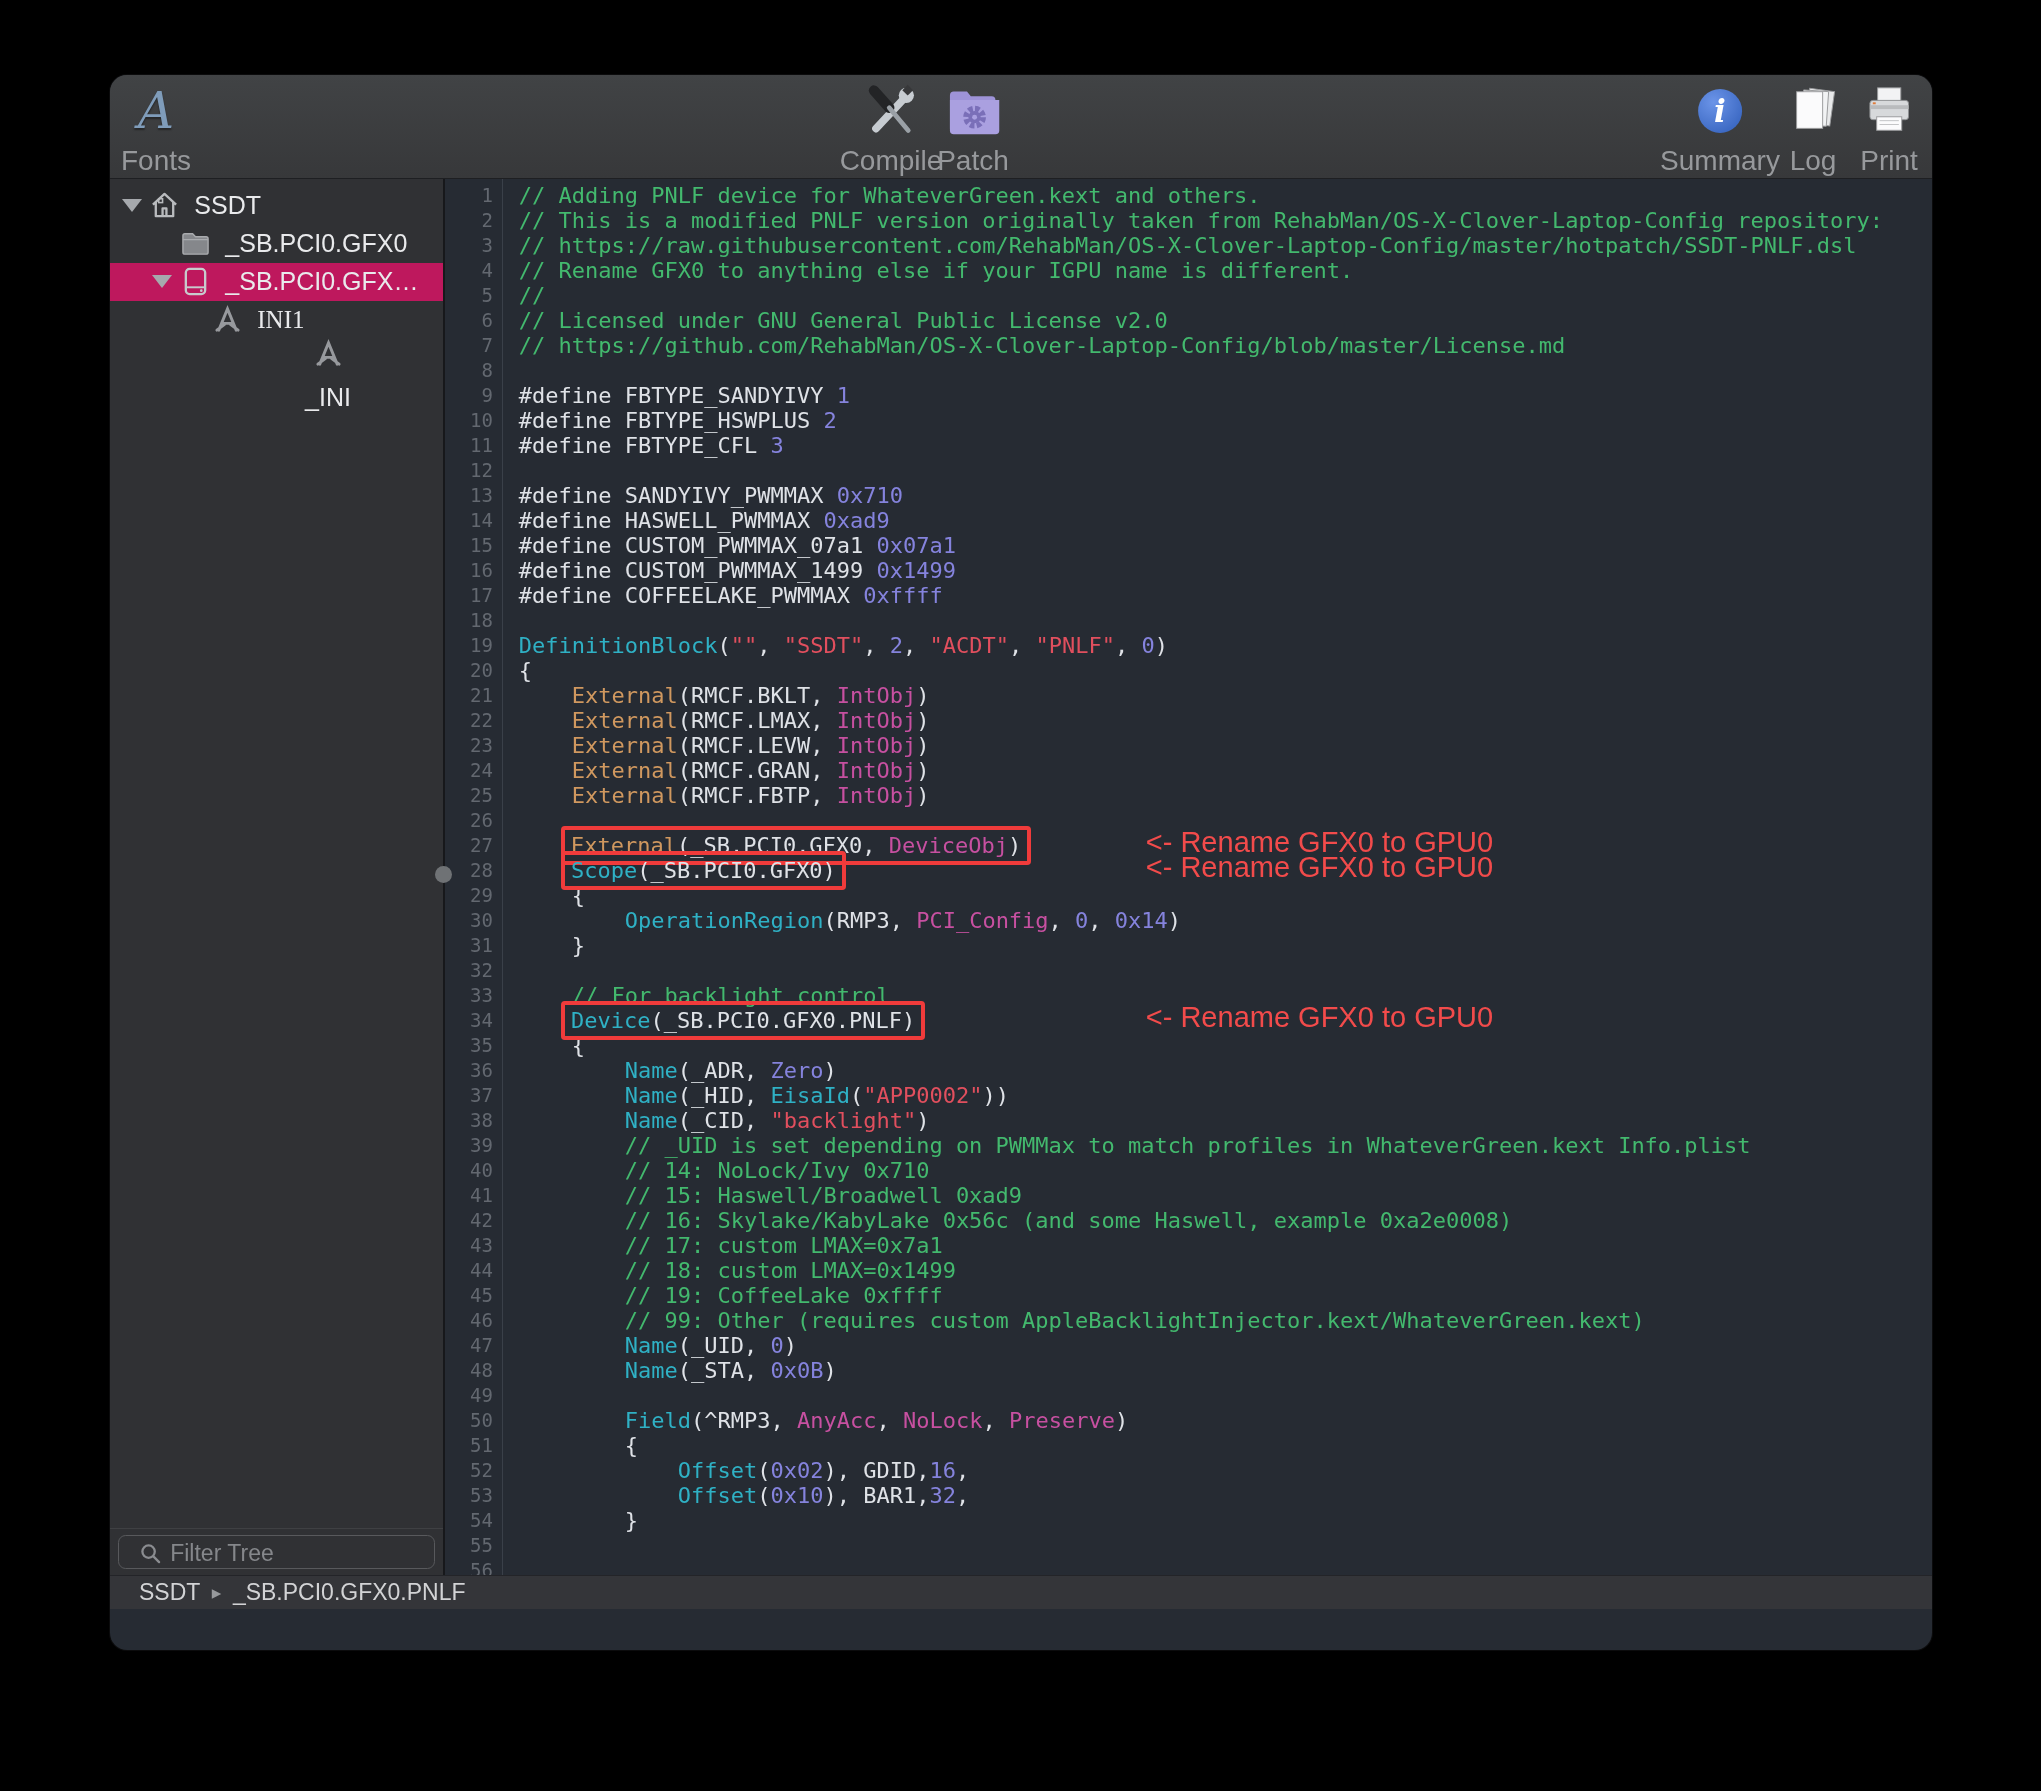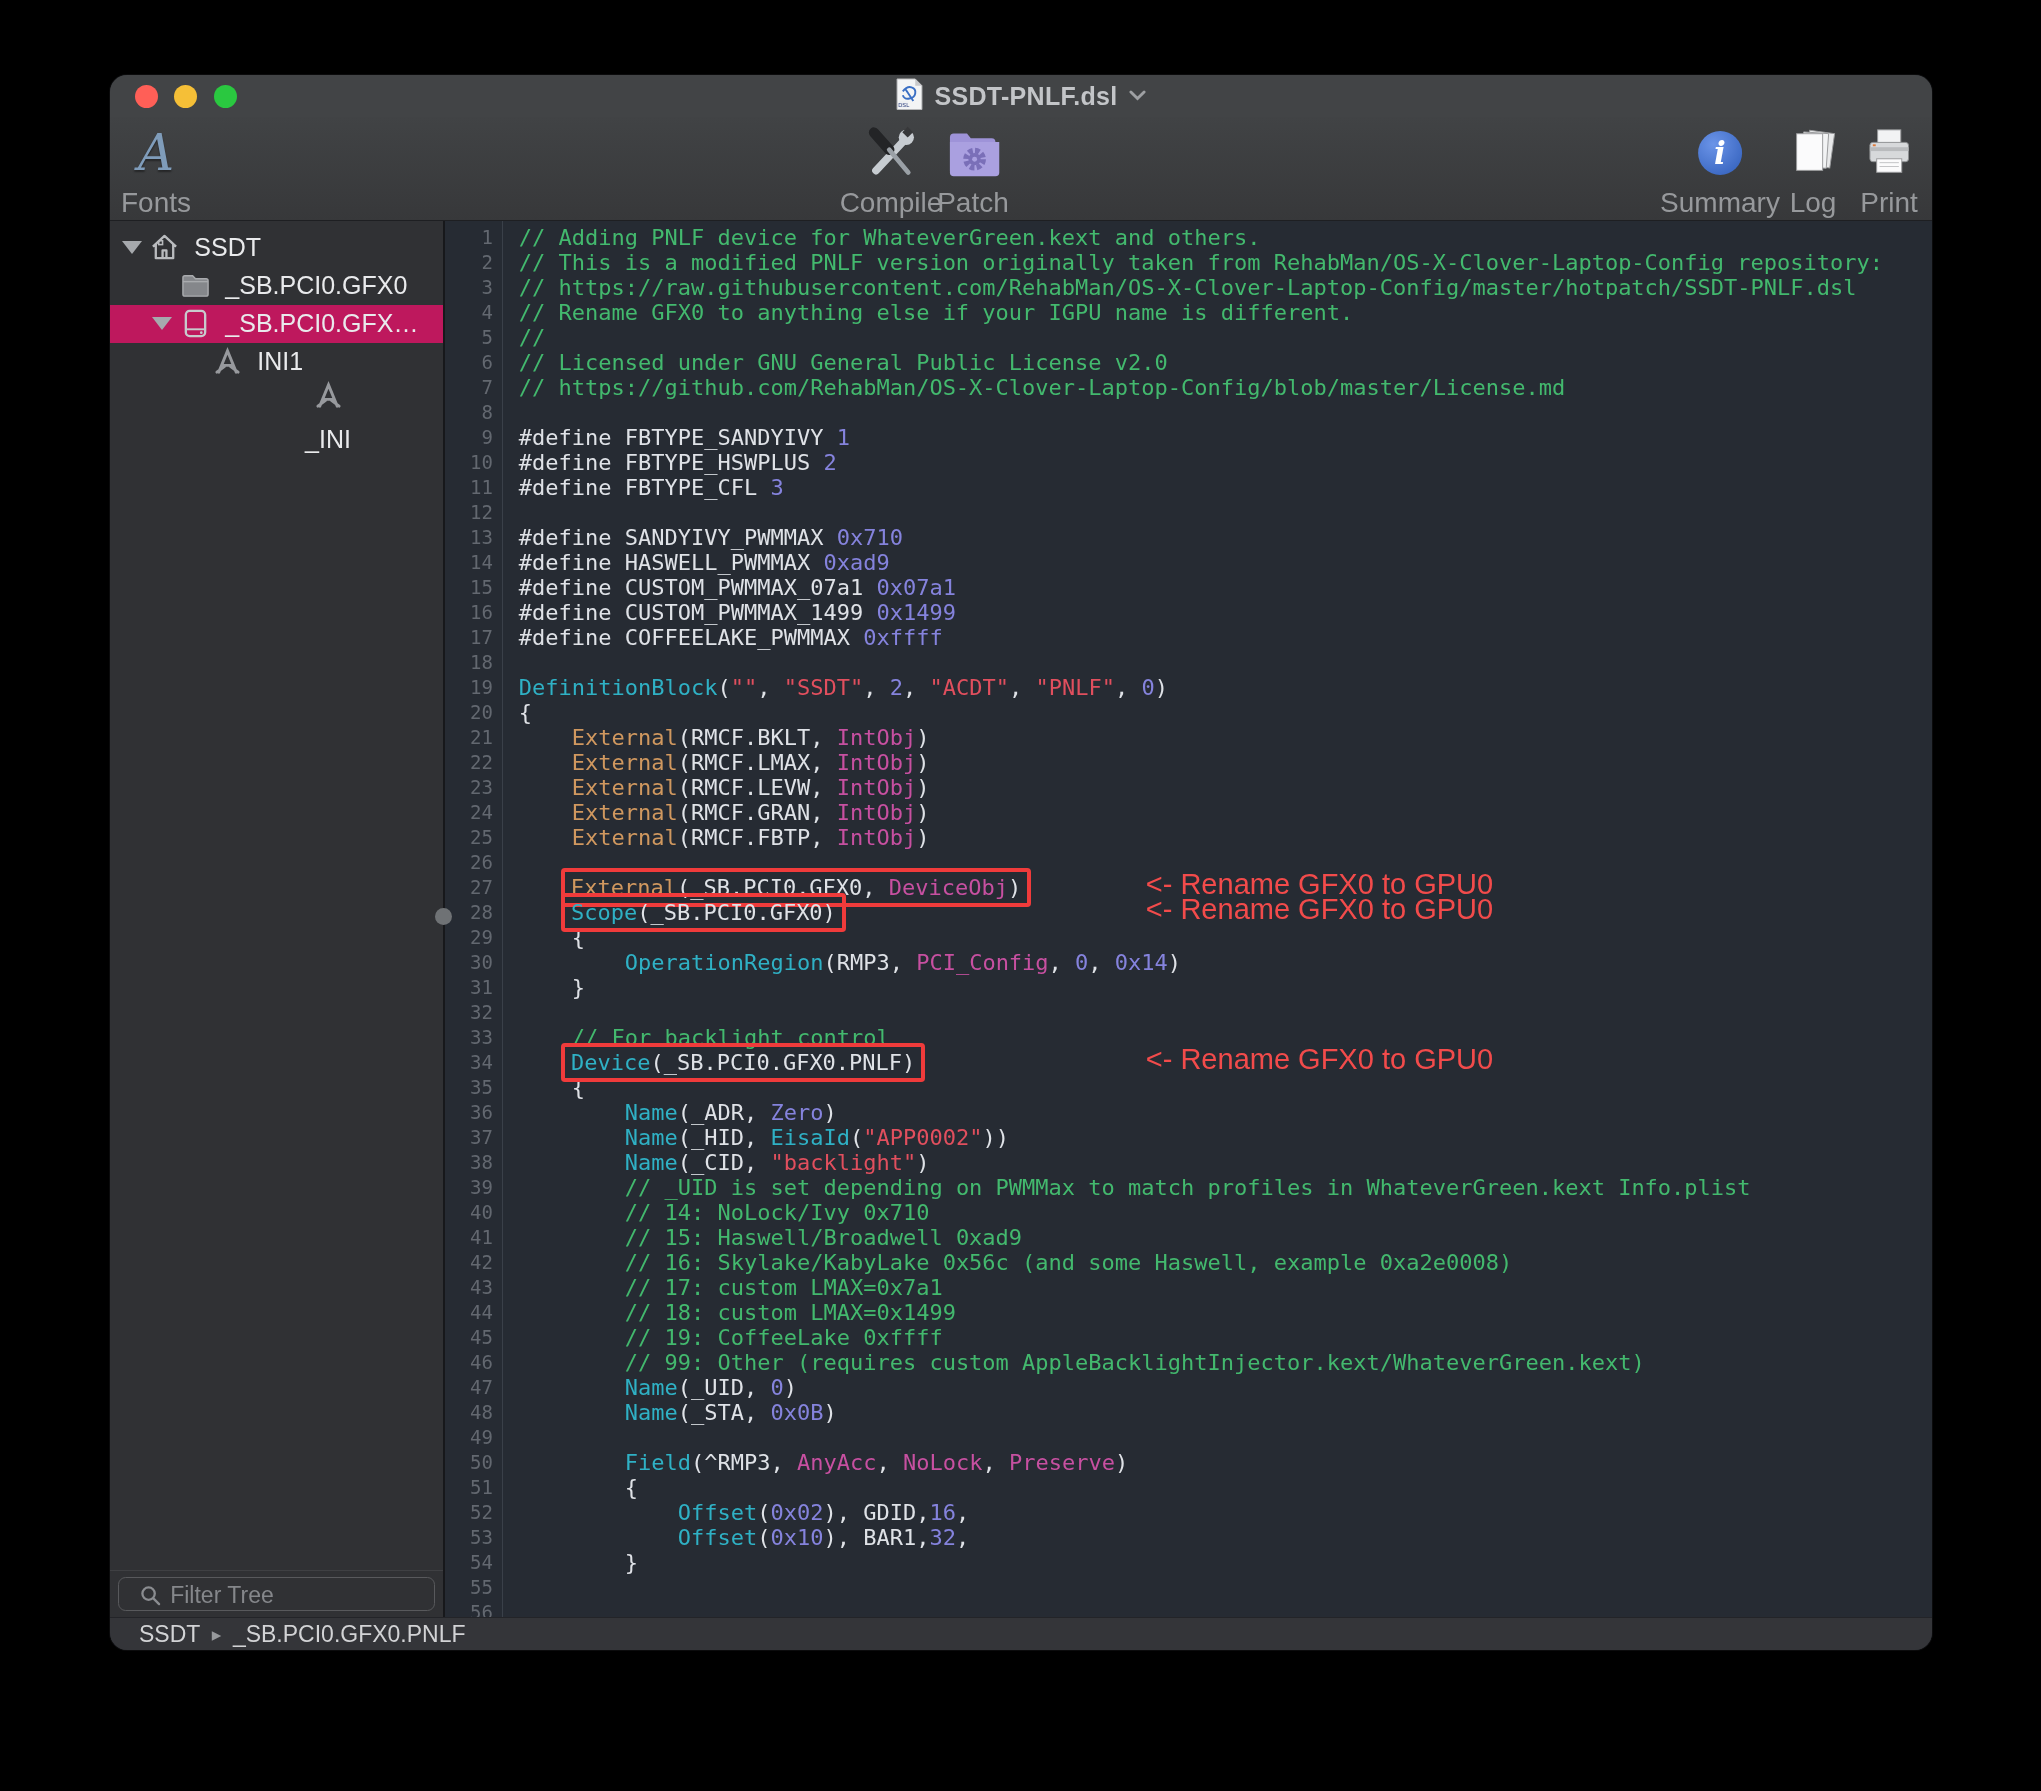--- a/index.html
+++ b/index.html
@@ -49,44 +49,20 @@
   .ann{position:absolute;left:627px;top:-2.9px;color:#f24b4b;font-family:"Liberation Sans",sans-serif;font-size:29px;white-space:nowrap;}
   
   .statusbar{height:32.5px;background:#343539;border-top:1.9px solid #232428;display:flex;align-items:center;padding-left:29px;gap:11.5px;color:#d2d3d5;font-size:23px;}
   .crumb-sep{color:#97999c;font-size:19px;}
 </style>
 </head>
 <body>
 
 <div class="window">
 
-  <div class="titlebar">
-    <div class="lights">
-      <span class="light red"></span>
-      <span class="light yellow"></span>
-      <span class="light green"></span>
-    </div>
-    <div class="titlegroup">
-      <span>
-        <svg width="27" height="32.5" viewBox="0 0 28 34">
-          <path d="M1 1 h19 l7 7 v25 h-26 z" fill="#f3f4f5" stroke="#b9babc" stroke-width="1"></path>
-          <path d="M20 1 l7 7 h-7 z" fill="#c9cacc"></path>
-          <path d="M7 14 c6 -8 14 -4 13 2 c-1 6 -11 8 -13 2 m3 -6 l8 12" fill="none" stroke="#3a6fc4" stroke-width="2"></path>
-          <rect x="3" y="24" width="10" height="7" fill="#eef0f2"></rect>
-          <text x="8" y="30" font-size="6" font-family="Liberation Sans, sans-serif" fill="#283a7a" text-anchor="middle">DSL</text>
-        </svg>
-      </span>
-      <span class="title-text">SSDT-PNLF.dsl</span>
-      <span>
-        <svg width="17" height="11.5" viewBox="0 0 18 12">
-            <path d="M2 2 l7 7 l7 -7" fill="none" stroke="#9ea0a3" stroke-width="3" stroke-linecap="round"></path>
-          </svg>
-      </span>
-    </div>
-  </div>
 
   <div class="toolbar">
     <div class="tb-item" style="left:46px;">
       <div class="tb-icon">
           <span class="fonts-glyph">A</span>
         </div>
       <div class="tb-label">Fonts</div>
     </div>
     <div class="tb-item" style="left:781px;">
       <div class="tb-icon">
@@ -183,21 +159,21 @@
                   <rect x="5" y="2" width="20" height="26" rx="4" fill="none" stroke="#c8cacd" stroke-width="2.4"></rect>
                   <path d="M5 21 h20" stroke="#c8cacd" stroke-width="2"></path>
                   <circle cx="21" cy="24.5" r="1.4" fill="#c8cacd"></circle>
                 </svg>
             </span>
             <span>_SB.PCI0.GFX…</span>
           </div>
         </div>
 
         <div class="trow">
-          <div class="trow-inner" style="padding-left:103px;">
+          <div class="trow-inner" style="padding-left:103px;font-family:Liberation Serif, serif;">
             <span class="ticon">
               <svg width="29" height="29" viewBox="0 0 30 30">
                   <path d="M6 26 L15 4 L24 26 M9.5 19 h11 M4 26 l8 -6 M26 26 l-8 -6" fill="none" stroke="#97999d" stroke-width="3" stroke-linecap="round"></path>
                 </svg>
             </span>
             <span>INI1</span>
           </div>
         </div>
 
         <div class="trow">

